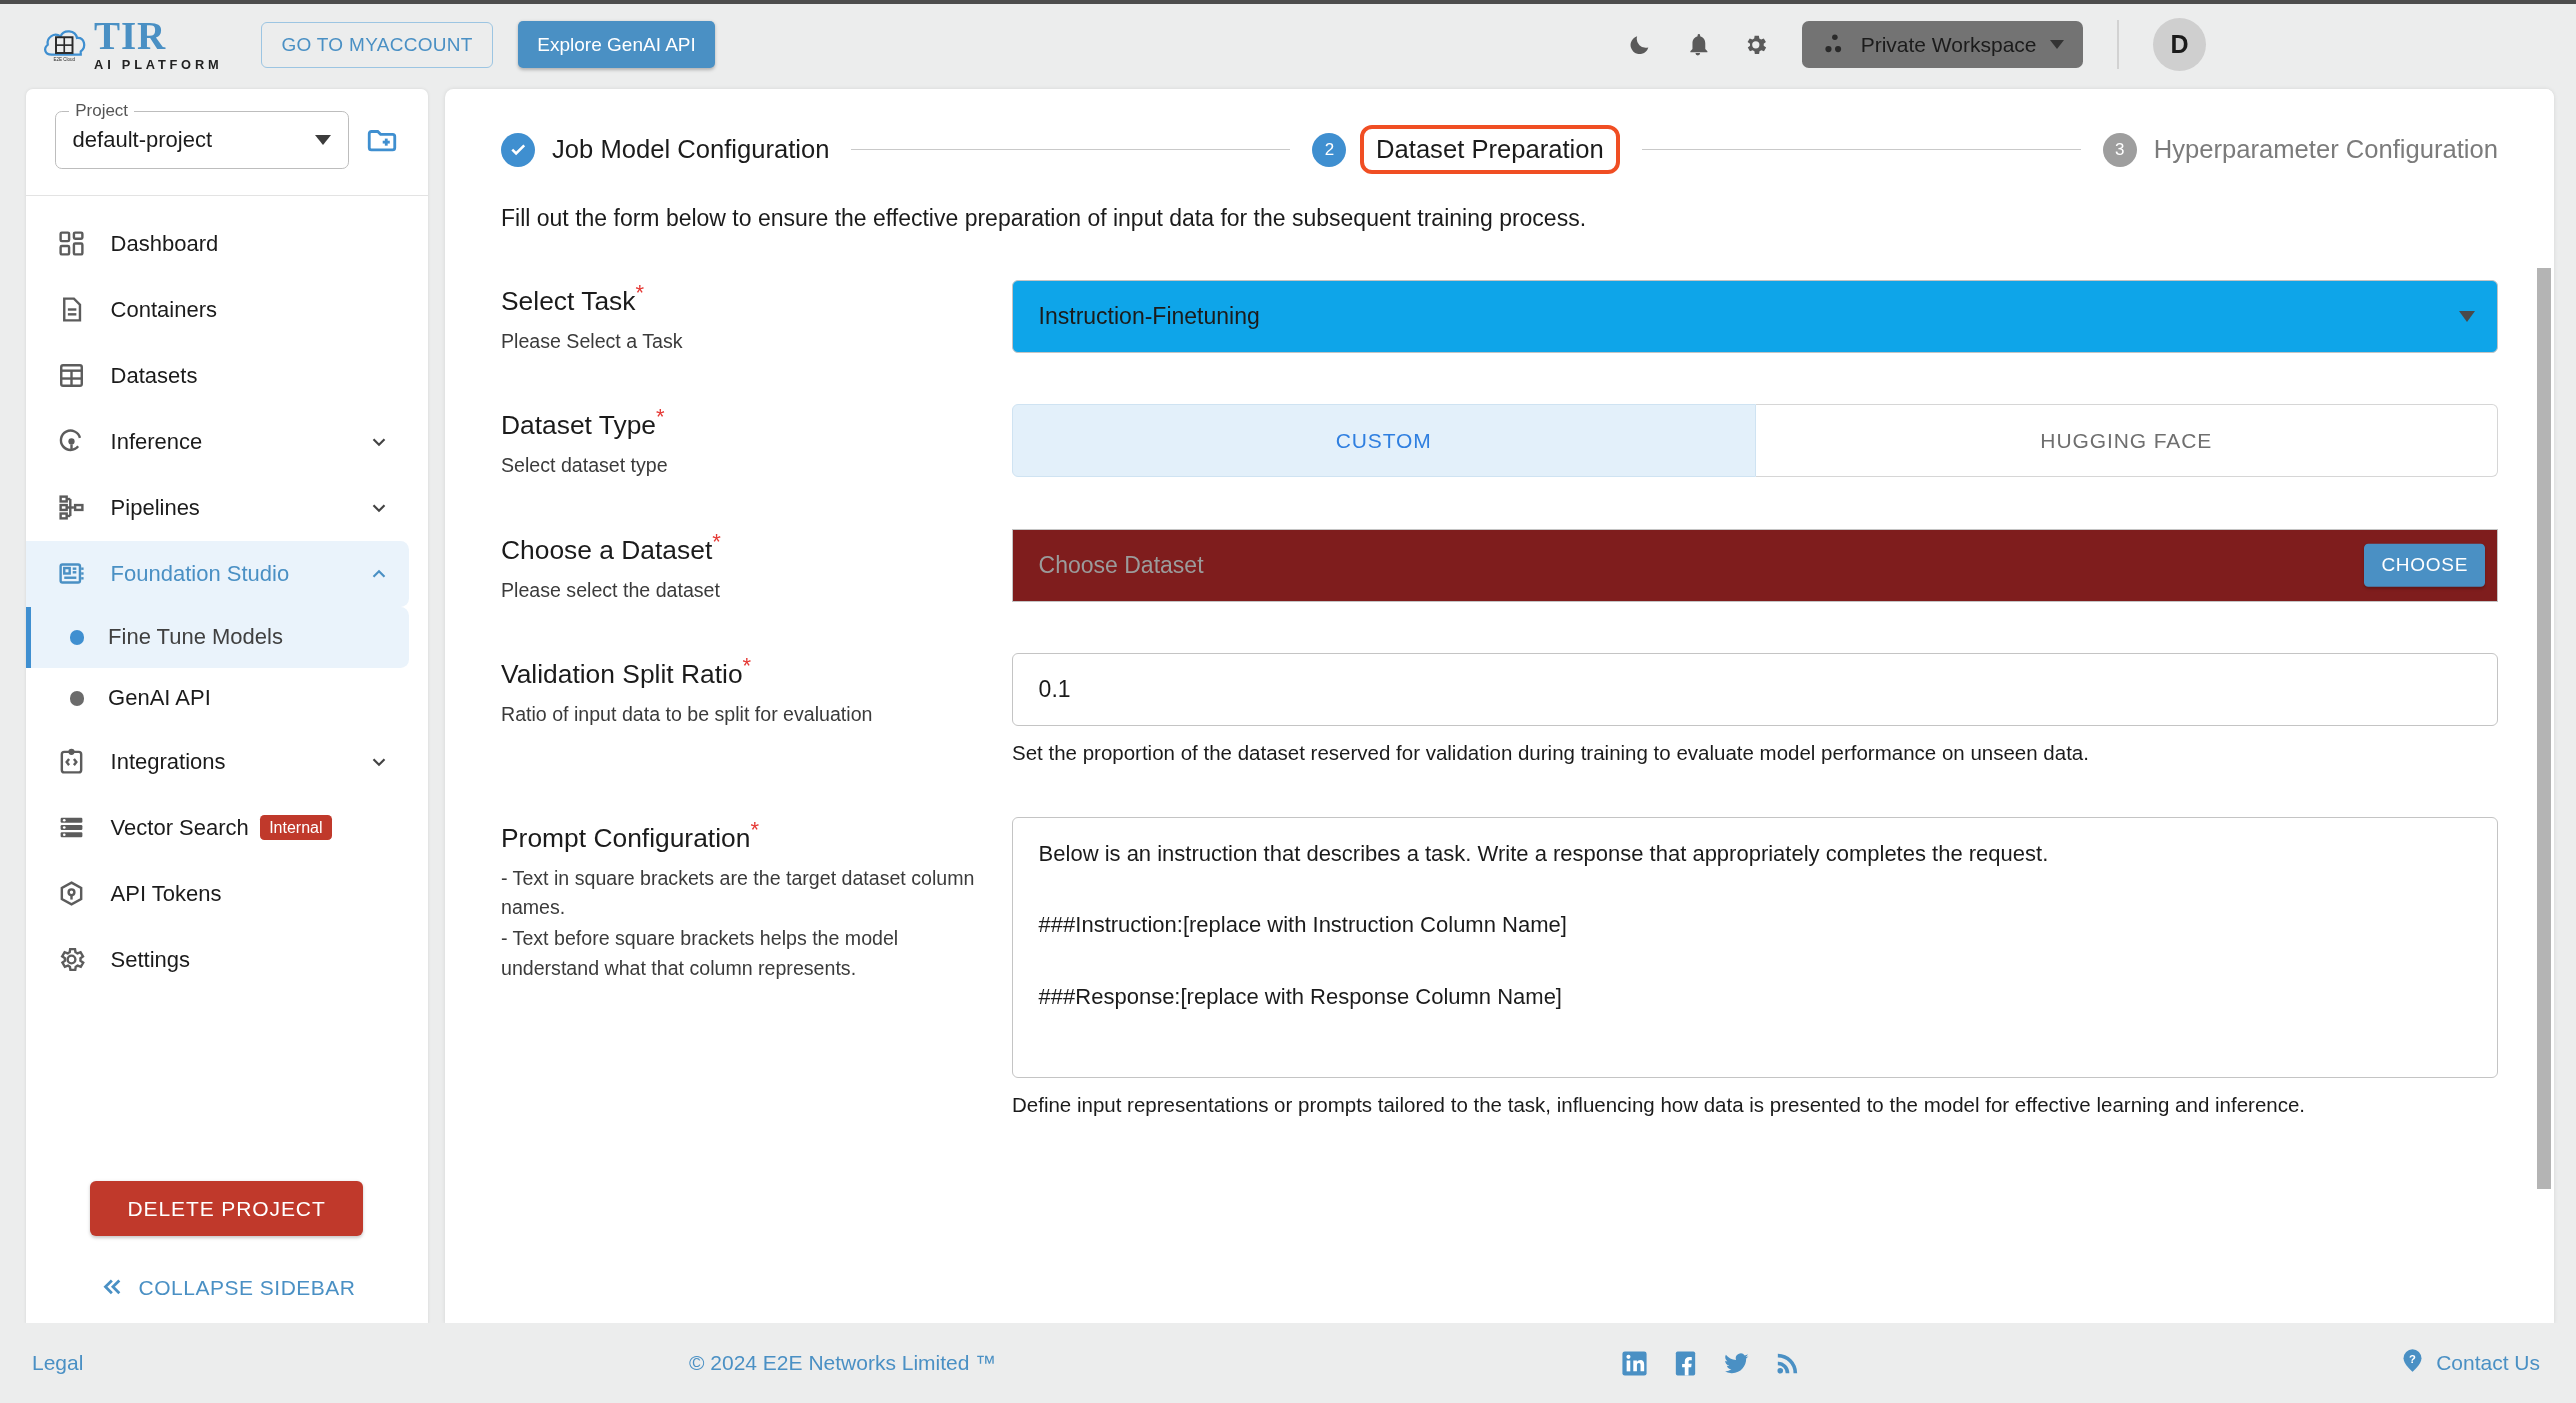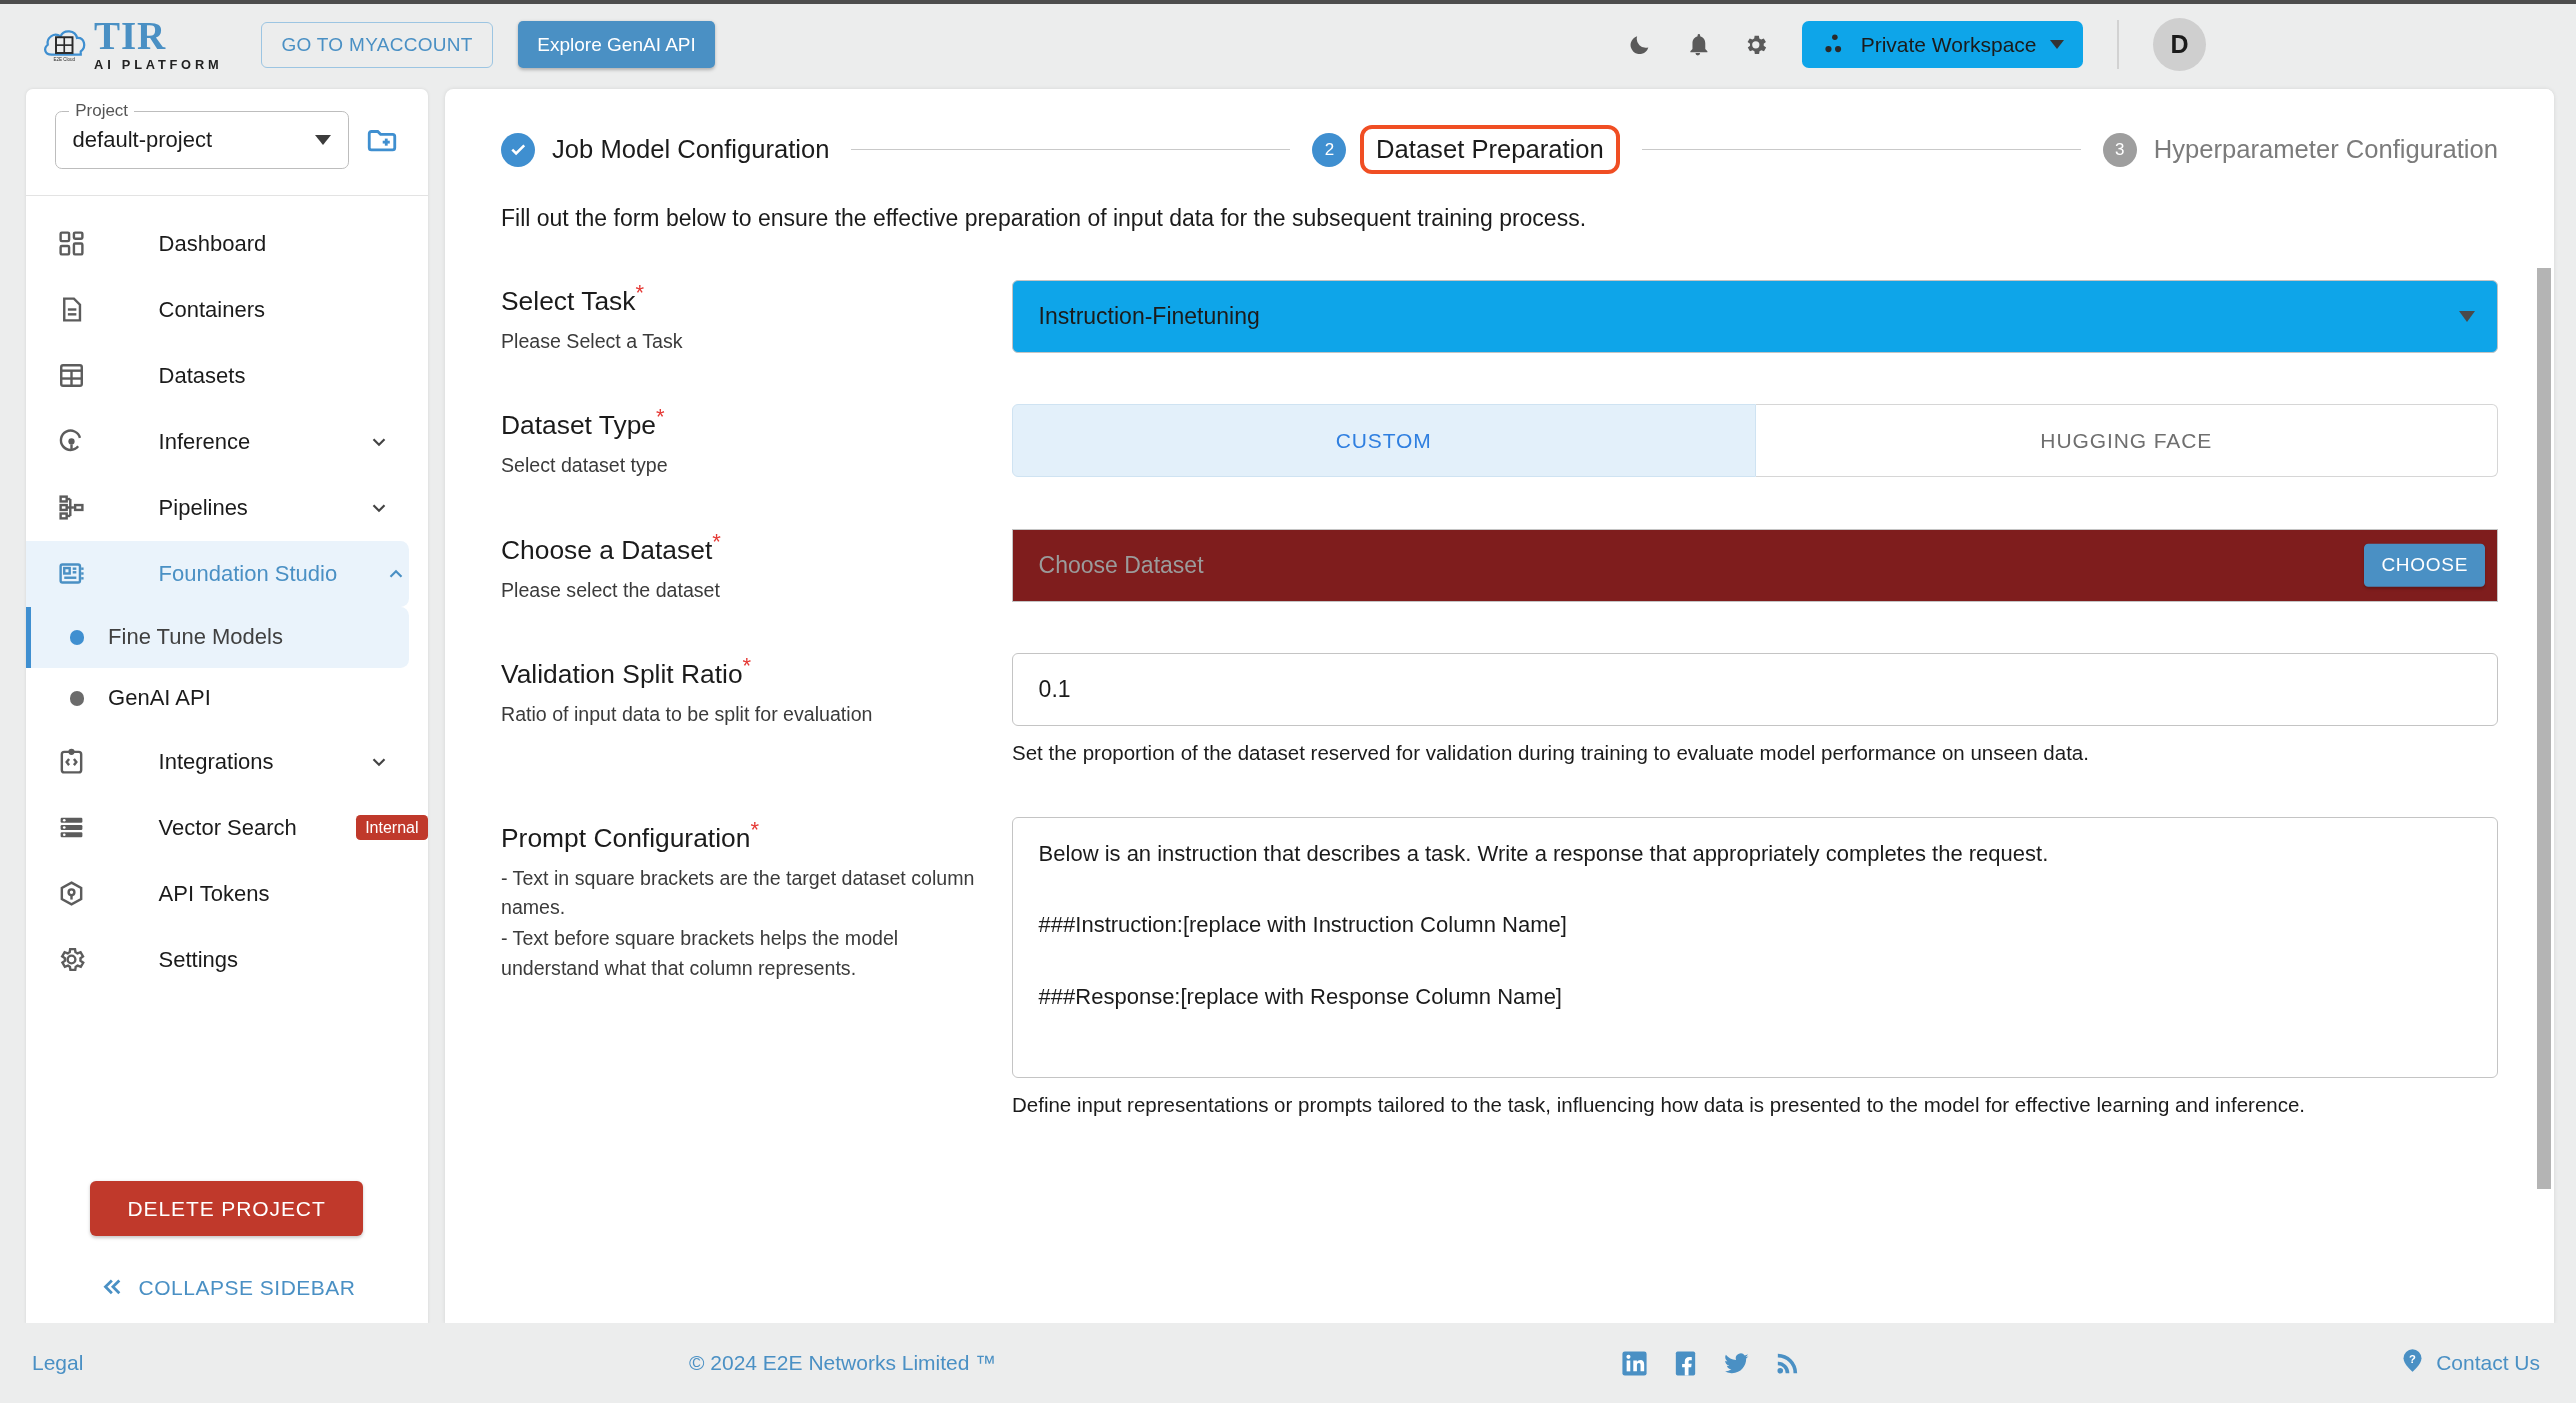--- a/index.html
+++ b/index.html
@@ -46,21 +46,21 @@
     box-shadow: 0 1.7px 3.4px rgba(0,0,0,.25);
     font-family: Liberation Sans, sans-serif;
   }
   .topbar-right {
     margin-left: auto; margin-right: 38px;
     display: flex; align-items: center; gap: 29px;
   }
   .ticon { width: 29px; height: 29px; cursor: pointer; color:#5a5a5a; display:flex; align-items:center; justify-content:center;}
   .ws-chip {
     display: flex; align-items: center; gap: 13.6px;
-    background: #0ea5e9; border-radius: 6.8px;
+    background: #737373; border-radius: 6.8px;
     padding: 11px 19px; cursor: pointer; margin-left: 3.4px;
   }
   .ws-chip-label { font-size: 21px; color: #1b1b1b; }
   .caret-dn {
     width: 0; height: 0; border-left: 7.7px solid transparent;
     border-right: 7.7px solid transparent; border-top: 9.4px solid #333;
   }
   .vdiv { width: 1.7px; height: 49px; background: #d2d2d2; margin: 0 5.1px; }
   .avatar {
     width: 53px; height: 53px; border-radius: 50%;
@@ -97,21 +97,21 @@
     border-right: 8.5px solid transparent; border-top: 10.2px solid #3c3c3c;
   }
   .folder-add { width: 34px; height: 34px; cursor: pointer; }
   .side-sep { height: 0.9px; background: #e3e3e3; }
 
   .nav { padding: 15.3px 0 0 0; flex: 1; overflow: hidden; }
   .nav-item {
     display: flex; align-items: center;
     height: 66px; margin: 0 19px 0 0;
     padding-left: 29px; border-radius: 0 8.5px 8.5px 0;
-    cursor: pointer; position: relative; gap: 48px;
+    cursor: pointer; position: relative;
   }
   .nav-icon { width: 34px; height: 34px; flex: none; color: #5c5c5c; display:flex; align-items:center; justify-content:center;}
   .nav-label { font-size: 22px; color: #1b1b1b; margin-left: 22px; white-space: nowrap; }
   .nav-chev {
     margin-left: auto; margin-right: 19px;
     width: 22px; height: 22px; color: #444;
   }
   .nav-item.active { background: #eaf3fb; }
   .nav-item.active .nav-label { color: #4a90c4; }
   .nav-item.active .nav-icon { color: #4a90c4; }

